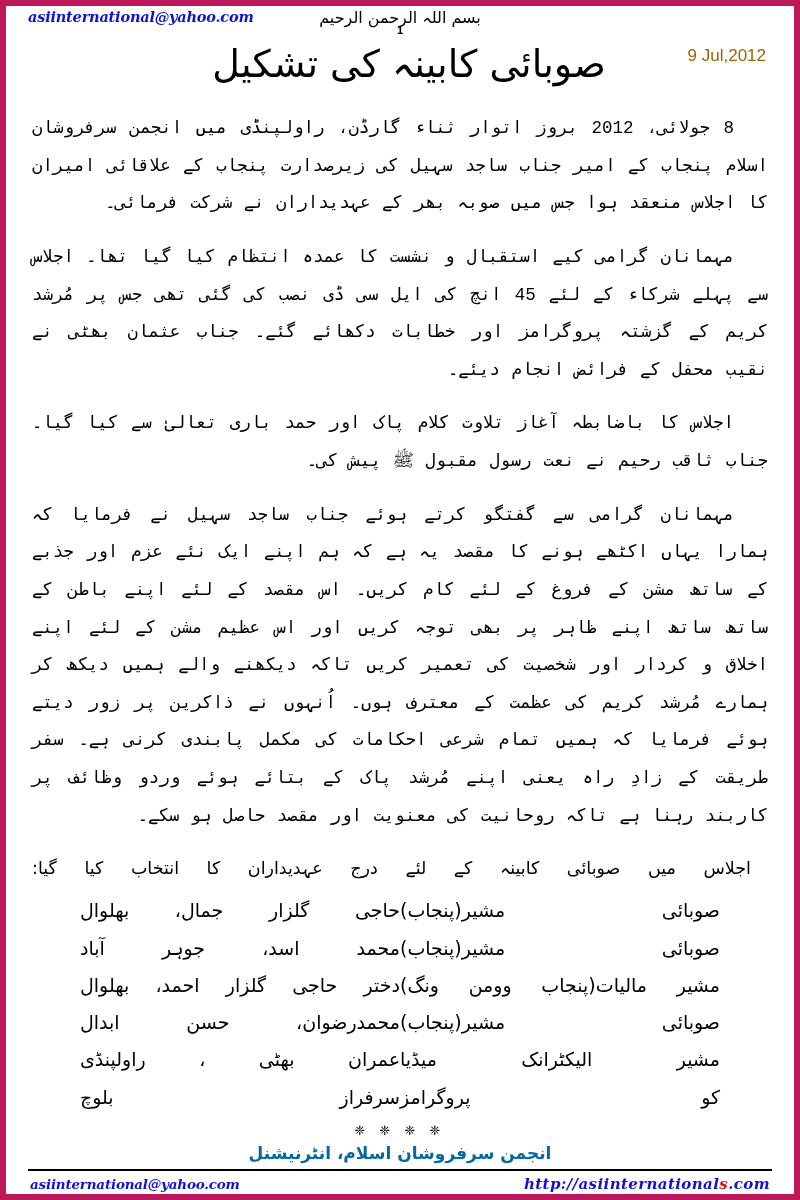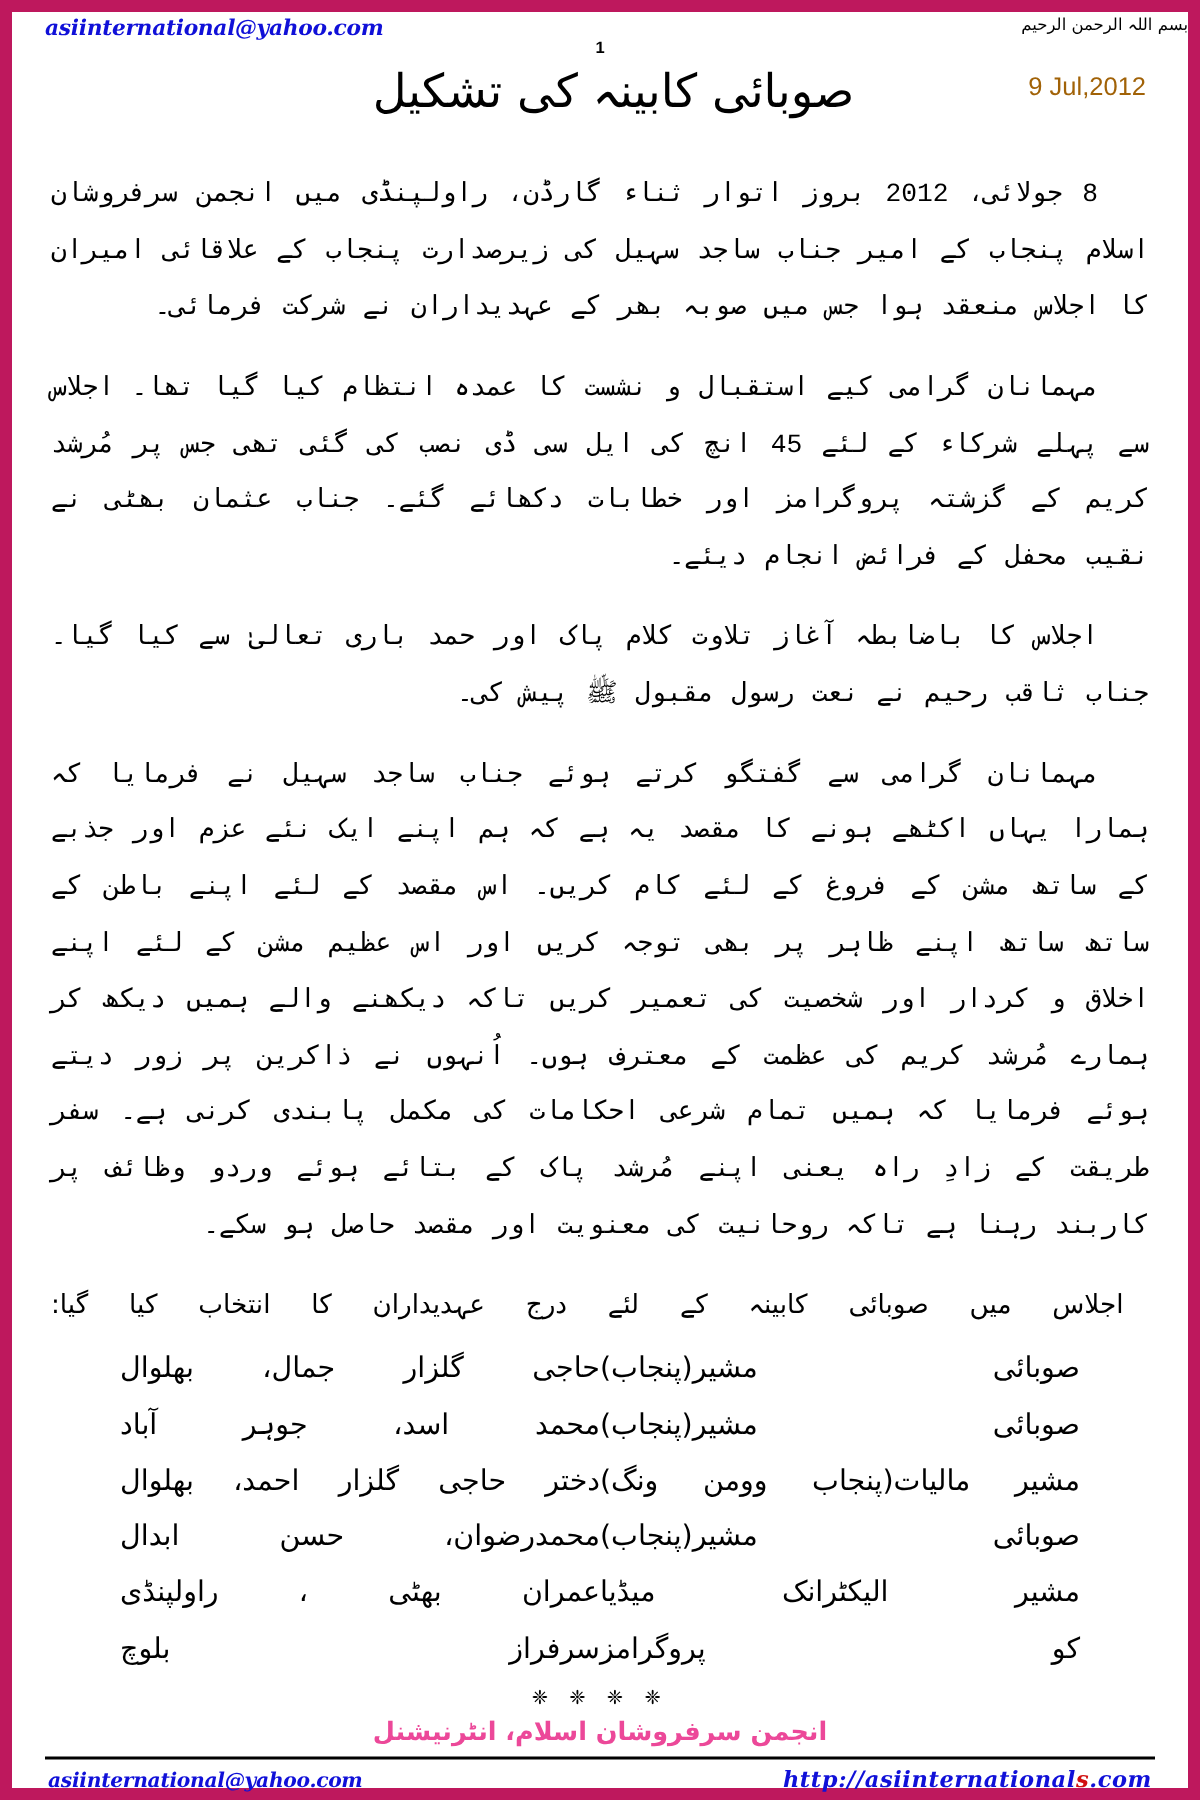--- a/index.html
+++ b/index.html
@@ -14,21 +14,21 @@
     overflow: hidden;
     font-family: "DejaVu Sans", sans-serif;
     color: #000000;
     position: relative;
   }
 
   .page {
     position: absolute;
     inset: 0;
     box-sizing: border-box;
-    border: 8px solid #be185d;
+    border: 6px solid #be185d;
     background: #ffffff;
     padding: 0;
   }
 
   
   .header {
     position: relative;
     height: 104px;
   }
   .hdr-email {
@@ -52,23 +52,23 @@
     font-family: "Liberation Sans", sans-serif;
     font-size: 17px;
     color: #a16207;
     white-space: nowrap;
   }
   .hdr-bismillah {
     position: absolute;
     left: 0;
     right: 0;
     top: 3px;
-    text-align: right;
-    font-family: "DejaVu Sans", sans-serif;
-    font-size: 11px;
+    text-align: center;
+    font-family: "DejaVu Sans", sans-serif;
+    font-size: 16px;
     line-height: 1.1;
     color: #000000;
   }
   .hdr-pageno {
     position: absolute;
     left: 0;
     right: 0;
     top: 18px;
     text-align: center;
     direction: ltr;
@@ -77,21 +77,21 @@
     font-weight: bold;
     color: #000000;
   }
   .hdr-title {
     position: absolute;
     left: 18px;
     right: 0;
     top: 33px;
     text-align: center;
     font-family: "DejaVu Sans", sans-serif;
-    font-size: 31px;
+    font-size: 38px;
     font-weight: normal;
     line-height: 1.35;
     color: #000000;
   }
 
   
   .body-area {
     padding: 0 26px;
     direction: rtl;
     text-align: justify;
@@ -159,21 +159,21 @@
     margin: 4px 0 6px 0;
     color: #000000;
   }
 
   
   .org-name {
     text-align: center;
     font-family: "DejaVu Sans", sans-serif;
     font-size: 17px;
     font-weight: bold;
-    color: #ec4899;
+    color: #0369a1;
     margin: 2px 0 6px 0;
   }
   .footer-rule {
     height: 0;
     border-top: 2px solid #000000;
     margin: 0 22px 4px 22px;
   }
   .footer-links {
     display: flex;
     flex-direction: row;

